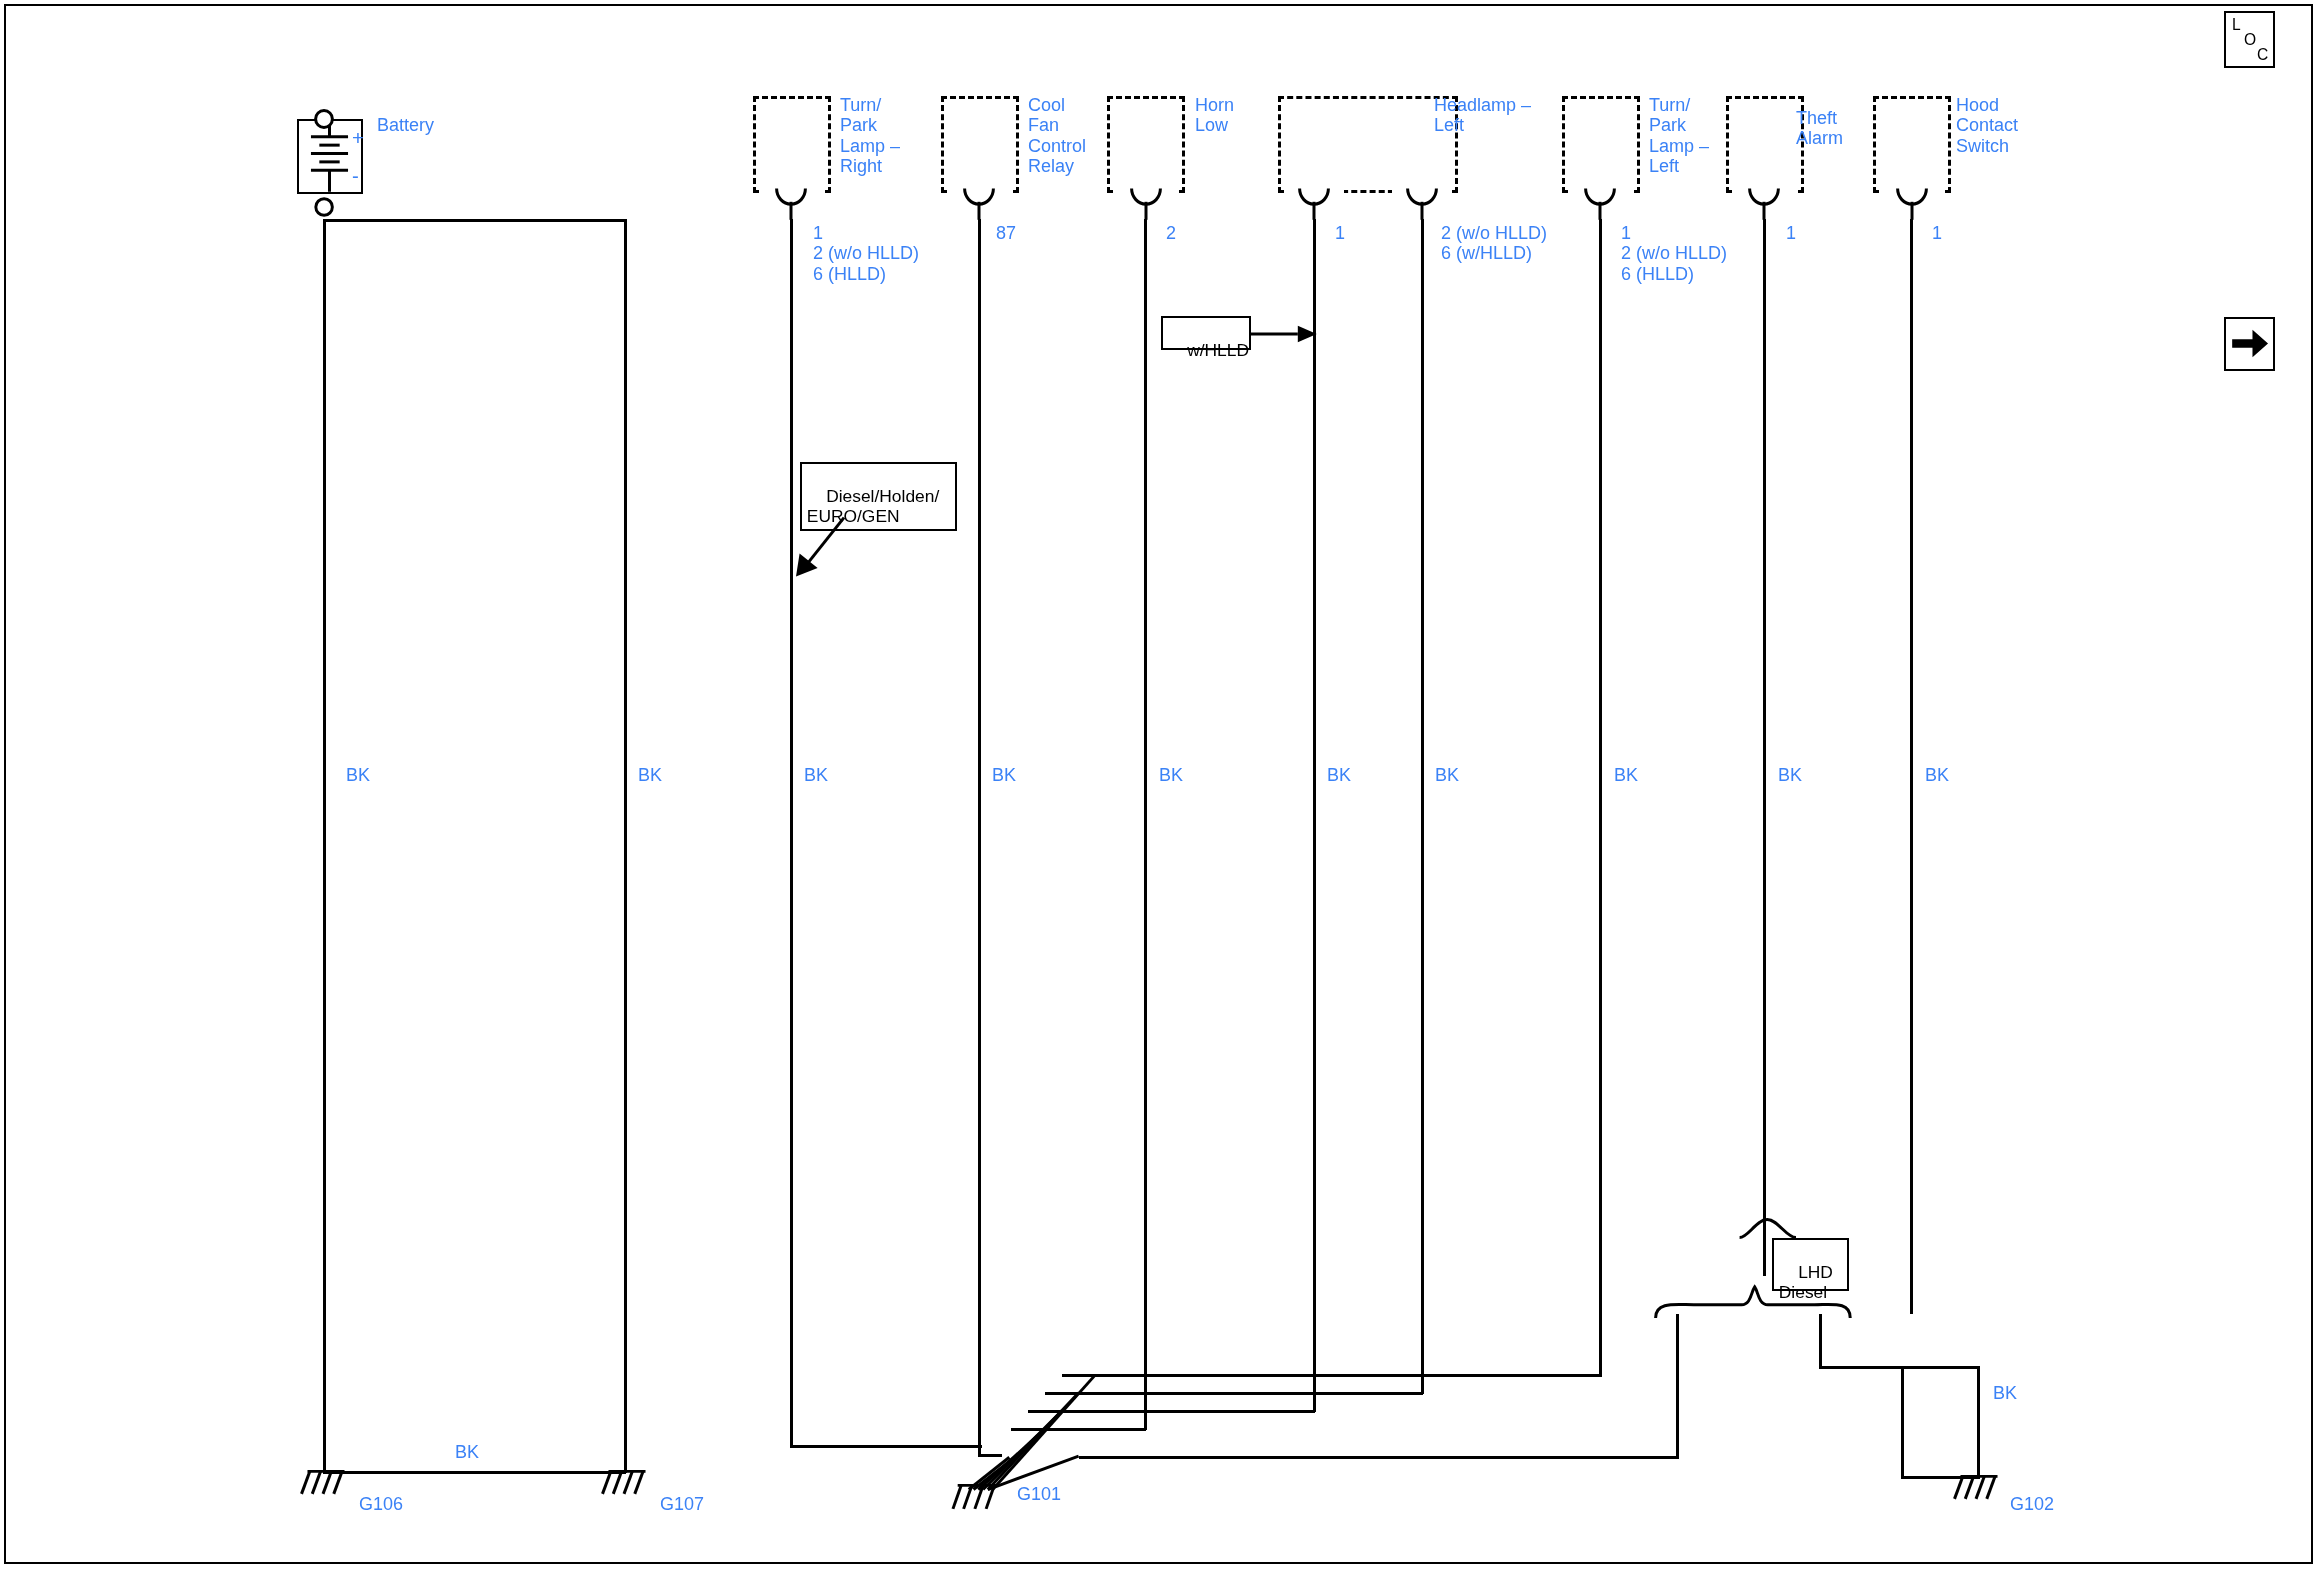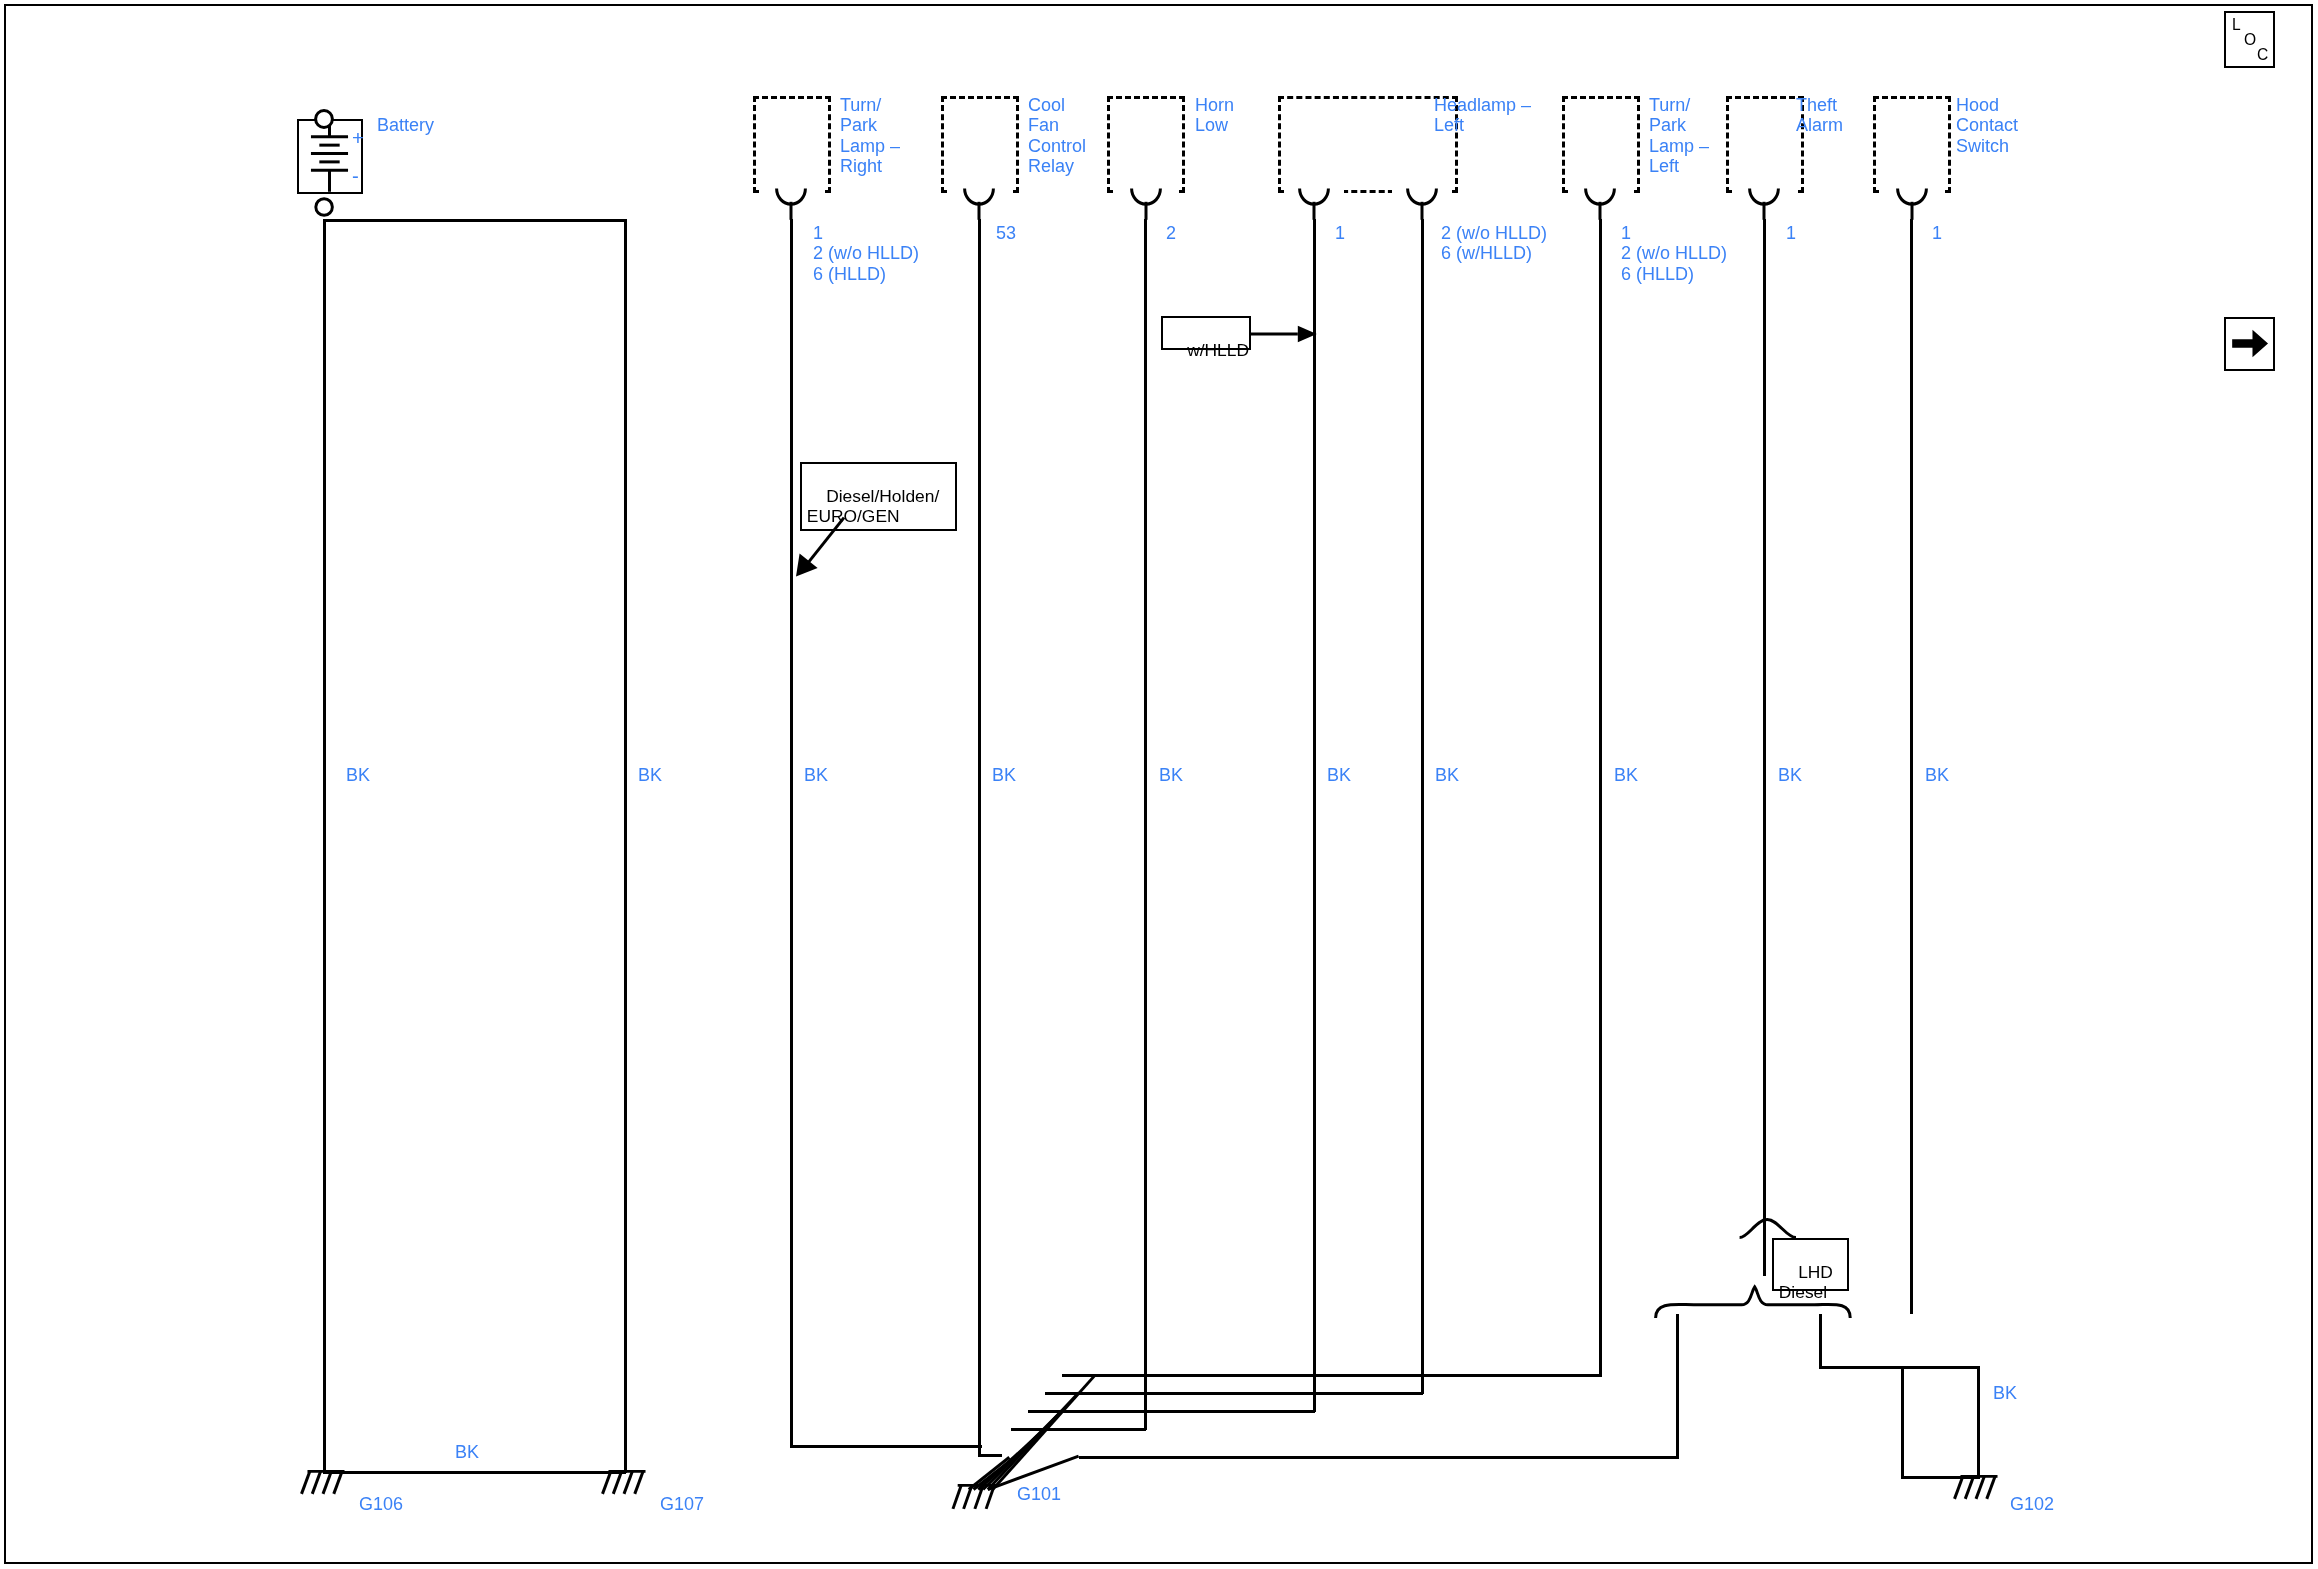--- a/index.html
+++ b/index.html
@@ -159,21 +159,21 @@
 
   <div class="conn" style="left:1562px; top:96px; width:78px; height:97px;"></div>
   <div class="conn-mask" style="left:1568px; top:186px; width:66px; height:13px;"></div>
   <div class="lbl" style="left:1649px; top:95px;">Turn/
 Park
 Lamp –
 Left</div>
 
   <div class="conn" style="left:1726px; top:96px; width:78px; height:97px;"></div>
   <div class="conn-mask" style="left:1732px; top:186px; width:66px; height:13px;"></div>
-  <div class="lbl" style="left:1796px; top:95px;">Theft
+  <div class="lbl" style="left:1796px; top:108px;">Theft
 Alarm</div>
 
   <div class="conn" style="left:1873px; top:96px; width:78px; height:97px;"></div>
   <div class="conn-mask" style="left:1879px; top:186px; width:66px; height:13px;"></div>
   <div class="lbl" style="left:1956px; top:95px;">Hood
 Contact
 Switch</div>
 
   <svg class="pin" style="left:773px; top:186px;" width="36" height="34" viewBox="0 0 60 56">
     <path d="M6 4 A 24 26 0 0 0 54 4" fill="none" stroke="#000" stroke-width="5"></path>
@@ -204,21 +204,21 @@
     <line x1="30" y1="26" x2="30" y2="56" stroke="#000" stroke-width="5"></line>
   </svg>
   <svg class="pin" style="left:1894px; top:186px;" width="36" height="34" viewBox="0 0 60 56">
     <path d="M6 4 A 24 26 0 0 0 54 4" fill="none" stroke="#000" stroke-width="5"></path>
     <line x1="30" y1="26" x2="30" y2="56" stroke="#000" stroke-width="5"></line>
   </svg>
 
   <div class="lbl" style="left:813px; top:223px;">1
 2 (w/o HLLD)
 6 (HLLD)</div>
-  <div class="lbl" style="left:996px; top:223px;">53</div>
+  <div class="lbl" style="left:996px; top:223px;">87</div>
   <div class="lbl" style="left:1166px; top:223px;">2</div>
   <div class="lbl" style="left:1335px; top:223px;">1</div>
   <div class="lbl" style="left:1441px; top:223px;">2 (w/o HLLD)
 6 (w/HLLD)</div>
   <div class="lbl" style="left:1621px; top:223px;">1
 2 (w/o HLLD)
 6 (HLLD)</div>
   <div class="lbl" style="left:1786px; top:223px;">1</div>
   <div class="lbl" style="left:1932px; top:223px;">1</div>
 

